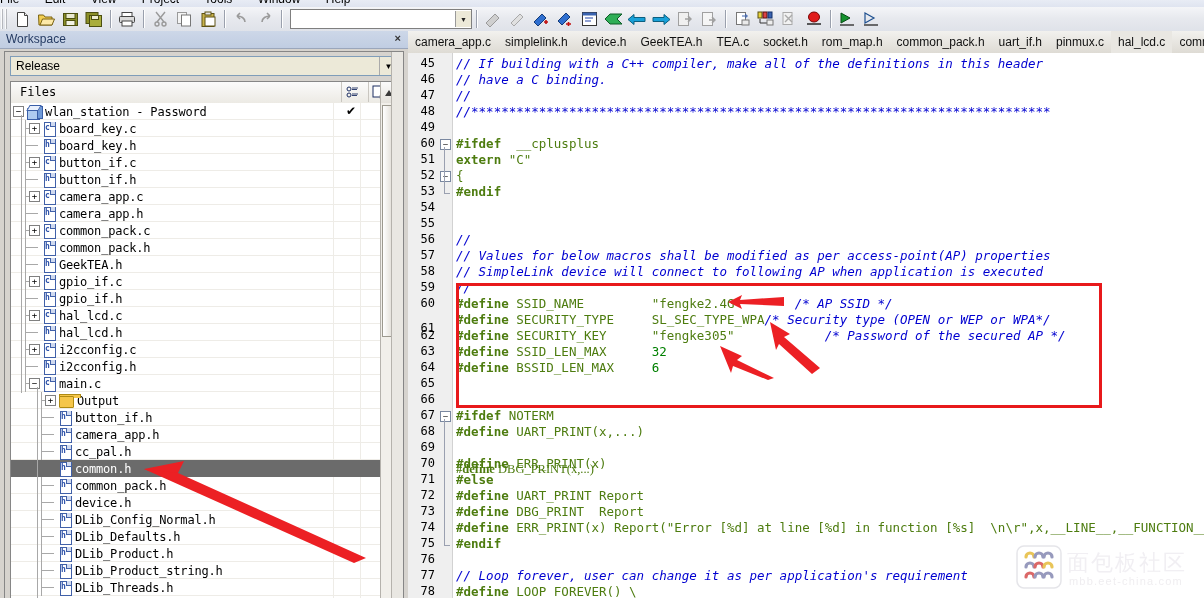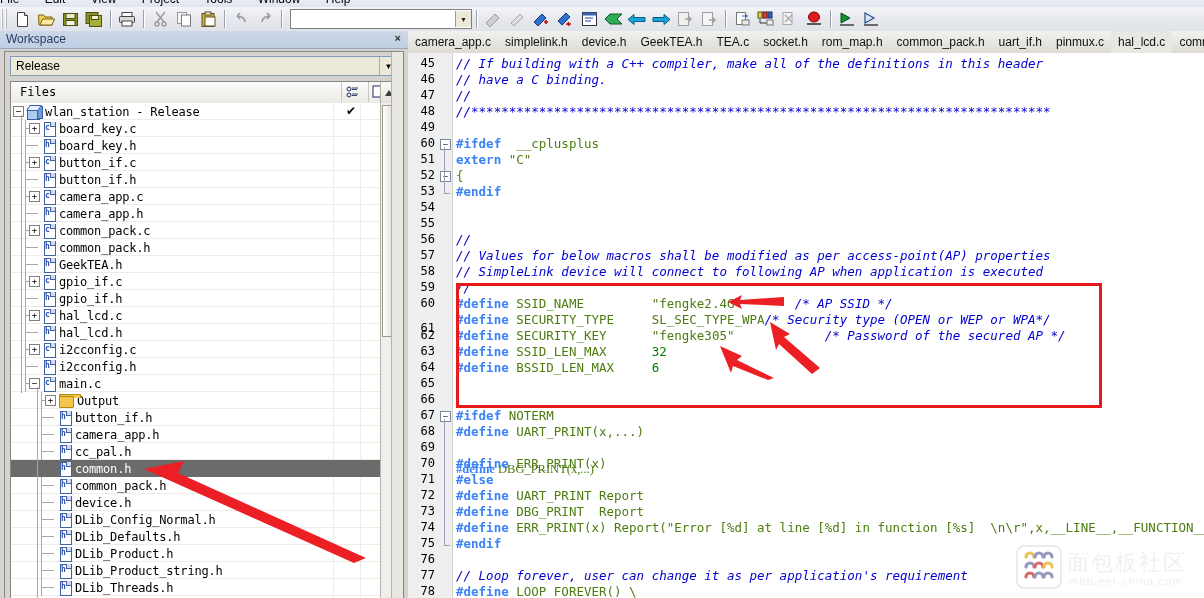--- a/index.html
+++ b/index.html
@@ -153,21 +153,21 @@
   #gutter .ln{position:absolute;right:3px;width:26px;text-align:right;color:#000;font-size:12px;font-family:"DejaVu Sans Mono",monospace;padding-left:40px;}
   #foldcol{position:absolute;left:30px;top:0;width:14px;height:545px;background:#efefef;border-right:1px solid #d2d2d2;}
   #foldcol .fvline{position:absolute;left:6px;width:1px;background:#9aa0b0;}
   #foldcol .fbox{position:absolute;left:2px;width:9px;height:9px;border:1px solid #7a88a0;background:#fff;
     font-family:"DejaVu Sans Mono",monospace;font-size:9px;line-height:8px;text-align:center;color:#333;}
   #foldcol .ftick{position:absolute;left:6px;width:6px;height:1px;background:#9aa0b0;}
 
   #codetext{position:absolute;left:48px;top:0;width:748px;height:545px;}
   .cl{position:absolute;left:0;white-space:pre;font-family:"DejaVu Sans Mono",monospace;font-size:12.5px;line-height:16px;}
   .cmt{color:#0000d0;font-style:italic;}
-  .kw{color:#3b82f6;font-weight:bold;}
+  .kw{color:#4d7c0f;font-weight:bold;}
   .num{color:#008000;}
   .txt{color:#4d7c0f;}
 
   
   #redbox{
     position:absolute;left:456px;top:283px;width:646px;height:125px;
     border:3px solid #e8191b;box-sizing:border-box;pointer-events:none;
   }
   .arrow{position:absolute;pointer-events:none;}
 
@@ -435,21 +435,21 @@
           <div class="gridrow" style="top: 475px;"></div>
           <div class="gridrow" style="top: 492px;"></div>
           <div class="node" style="top: 0px; left: 0px; width: 360px;">
             <span style="display: inline-block; width: 2px;"></span>
             <span class="pm" style="margin-right: 3px;">−</span>
             <span class="fico cube">
               <span class="c-body"></span>
               <span class="c-side"></span>
               <span class="c-top"></span>
             </span>
-            <span class="nm">wlan_station - Release</span>
+            <span class="nm">wlan_station - Password</span>
             <span style="position: absolute; left: 335px; top: 1px; font-size: 12px; color: rgb(0, 0, 0);">✔</span>
           </div>
           <div class="hline" style="left: 14px; top: 25px; width: 13px;"></div>
           <div class="vline" style="left: 14px; top: 17px; height: 17px;"></div>
           <div class="node" style="top: 17px; left: 0px; width: 360px;">
             <span style="display: inline-block; width: 18px;"></span>
             <span class="pm" style="margin-right: 3px;">+</span>
             <span class="fico">
               <span class="pg"></span>
               <span class="fold"></span>

